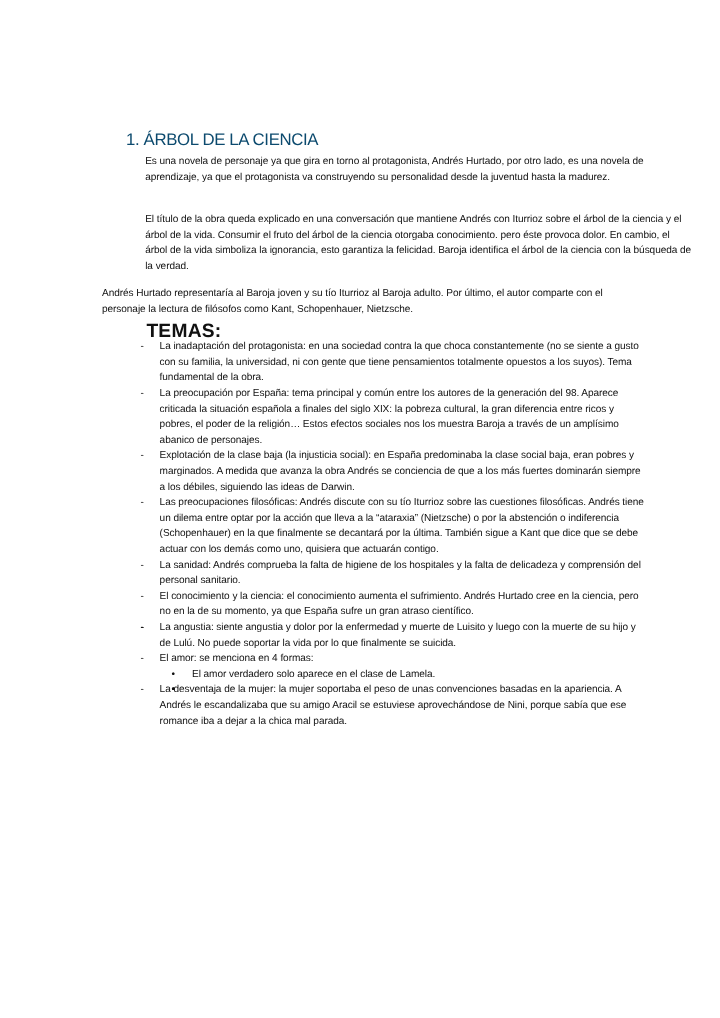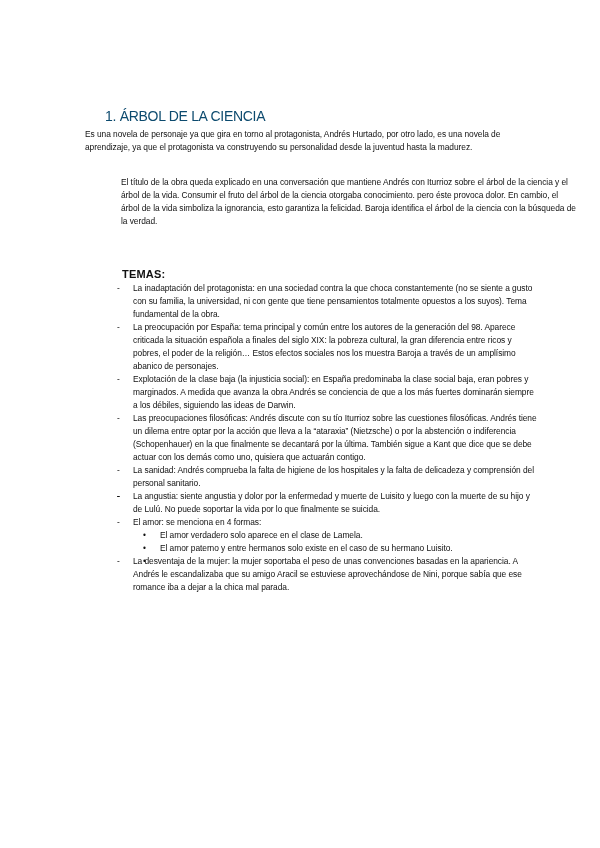--- a/index.html
+++ b/index.html
@@ -10,43 +10,44 @@
     font-family: "Liberation Sans", sans-serif;
     font-size: 14px; font-weight: normal; color: #0c4a6e;
     letter-spacing: -0.3px; white-space: nowrap;
   }
   .body-text {
     font-family: "Liberation Sans", sans-serif;
     font-size: 8.4px; line-height: 13px; color: #111;
     letter-spacing: -0.05px;
   }
   .para { position: absolute; left: 85px; width: 455px; margin: 0; }
-  #p1 { top: 128px; }
+  #p1 { top: 128px; margin-left: 36px; }
   #p2 { top: 176px; margin-left: 36px; }
   #p3 { top: 238px; }
   .temas {
     position: absolute; left: 122px; top: 268px;
     font-family: "Liberation Sans", sans-serif;
-    font-size: 11px; font-weight: bold; color: #111; letter-spacing: 0.2px;
+    font-size: 16px; font-weight: bold; color: #111; letter-spacing: 0.2px;
   }
   .topics { position: absolute; left: 85px; top: 282px; width: 455px; margin: 0; padding: 0; list-style: none; }
   .topic { position: relative; padding-left: 48px; margin: 0; }
   .dash { position: absolute; left: 32px; top: 0; }
   .sublist { list-style: none; margin: 0; padding: 0; }
   .subitem { position: relative; padding-left: 27px; }
   .dot { position: absolute; left: 10px; top: 0; }
 </style>
 </head>
 <body>
 
 <div class="page">
   <h1 class="title">1. ÁRBOL DE LA CIENCIA</h1>
 
   <p class="para body-text" id="p1">Es una novela de personaje ya que gira en torno al protagonista, Andrés Hurtado, por otro lado, es una novela de aprendizaje, ya que el protagonista va construyendo su personalidad desde la juventud hasta la madurez.</p>
   <p class="para body-text" id="p2">El título de la obra queda explicado en una conversación que mantiene Andrés con Iturrioz sobre el árbol de la ciencia y el árbol de la vida. Consumir el fruto del árbol de la ciencia otorgaba conocimiento. pero éste provoca dolor. En cambio, el árbol de la vida simboliza la ignorancia, esto garantiza la felicidad. Baroja identifica el árbol de la ciencia con la búsqueda de la verdad.</p>
+  <p class="para body-text" id="p3">Andrés Hurtado representaría al Baroja joven y su tío Iturrioz al Baroja adulto. Por último, el autor comparte con el personaje la lectura de filósofos como Kant, Schopenhauer, Nietzsche.</p>
 
   <div class="temas">TEMAS:</div>
 
   <ul class="topics body-text">
     <li class="topic">
       <span class="dash">-</span>
       <span>La inadaptación del protagonista: en una sociedad contra la que choca constantemente (no se siente a gusto con su familia, la universidad, ni con gente que tiene pensamientos totalmente opuestos a los suyos). Tema fundamental de la obra.</span>
     </li>
     <li class="topic">
       <span class="dash">-</span>
@@ -59,20 +60,21 @@
     <li class="topic">
       <span class="dash">-</span>
       <span>Las preocupaciones filosóficas: Andrés discute con su tío Iturrioz sobre las cuestiones filosóficas. Andrés tiene un dilema entre optar por la acción que lleva a la “ataraxia” (Nietzsche) o por la abstención o indiferencia (Schopenhauer) en la que finalmente se decantará por la última. También sigue a Kant que dice que se debe actuar con los demás como uno, quisiera que actuarán contigo.</span>
     </li>
     <li class="topic">
       <span class="dash">-</span>
       <span>La sanidad: Andrés comprueba la falta de higiene de los hospitales y la falta de delicadeza y comprensión del personal sanitario.</span>
     </li>
     <li class="topic">
       <span class="dash">-</span>
+      <span>El conocimiento y la ciencia: el conocimiento aumenta el sufrimiento. Andrés Hurtado cree en la ciencia, pero no en la de su momento, ya que España sufre un gran atraso científico.</span>
     </li>
     <li class="topic">
       <span class="dash">-</span>
     </li>
     <li class="topic">
       <span class="dash">-</span>
     </li>
     <li class="topic">
       <span class="dash">-</span>
       <span>La angustia: siente angustia y dolor por la enfermedad y muerte de Luisito y luego con la muerte de su hijo y de Lulú. No puede soportar la vida por lo que finalmente se suicida.</span>
@@ -80,21 +82,20 @@
     <li class="topic">
       <span class="dash">-</span>
       <span>El amor: se menciona en 4 formas:</span>
       <ul class="sublist">
         <li class="subitem">
           <span class="dot">•</span>
           <span>El amor verdadero solo aparece en el clase de Lamela.</span>
         </li>
         <li class="subitem">
           <span class="dot">•</span>
-          <span>El amor paterno y entre hermanos solo existe en el caso de su hermano Luisito.</span>
         </li>
         <li class="subitem">
           <span class="dot">•</span>
         </li>
       </ul>
     </li>
     <li class="topic">
       <span class="dash">-</span>
       <span>La desventaja de la mujer: la mujer soportaba el peso de unas convenciones basadas en la apariencia. A Andrés le escandalizaba que su amigo Aracil se estuviese aprovechándose de Nini, porque sabía que ese romance iba a dejar a la chica mal parada.</span>
     </li>

